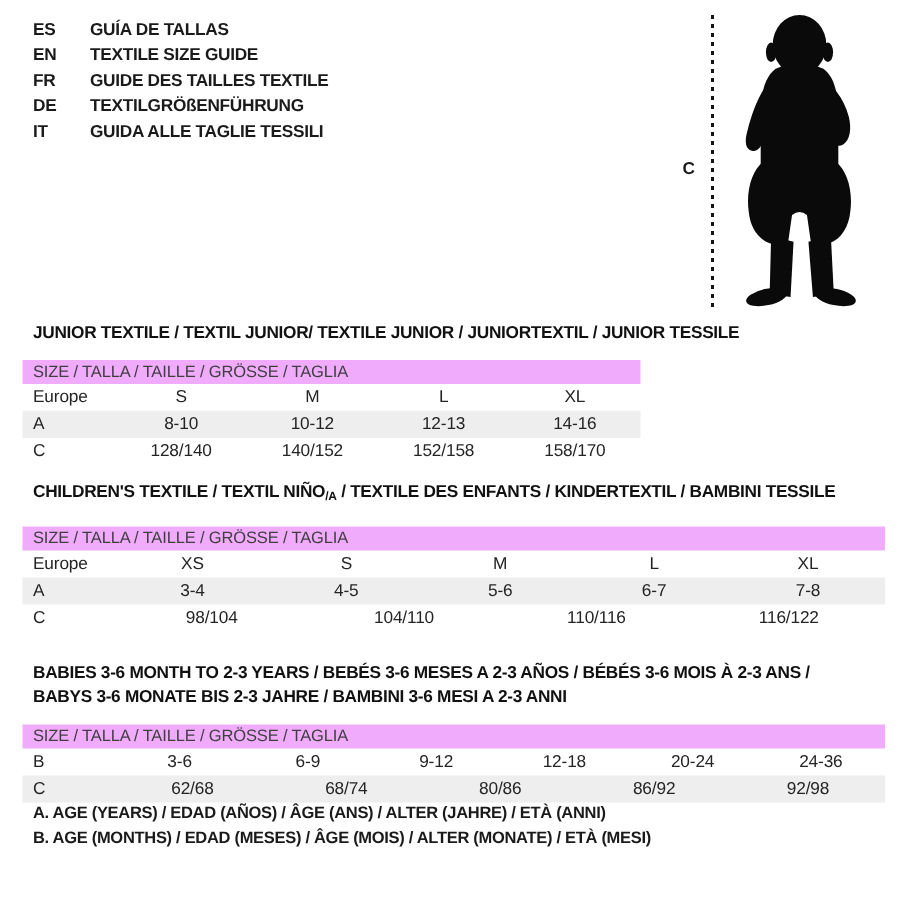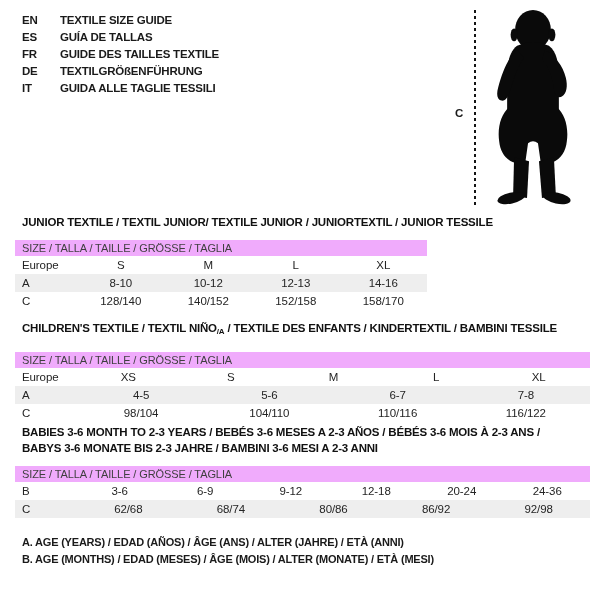--- a/index.html
+++ b/index.html
@@ -21,21 +21,21 @@
   }
   .height-label {
     position:absolute; left:455px; top:107px; font-size:11.5px; font-weight:700;
   }
   .toddler { position:absolute; left:487px; top:8px; }
 
   
   .tblock { position:absolute; left:15px; }
   #t1 { top:215px; width:412px; }
   #t2 { top:321px; width:575px; }
-  #t3 { top:424px; width:575px; }
+  #t3 { top:441px; width:575px; }
   .ttitle {
     margin-left:7px; font-size:11.5px; font-weight:700; letter-spacing:-0.2px;
     line-height:14px; white-space:nowrap; color:#111;
   }
   .ttitle .sub { font-size:8px; vertical-align:-2px; }
   #t3 .ttitle { line-height:16px; }
   .bar {
     height:16px; line-height:16px; background:#f0abfc; padding-left:7px;
     font-size:11px; color:#3f3f3f; letter-spacing:-0.1px;
   }
@@ -51,26 +51,26 @@
   .footnotes { position:absolute; left:22px; top:534px; }
   .fnote { height:17px; line-height:17px; font-size:11px; font-weight:700; letter-spacing:-0.2px; white-space:nowrap; }
 </style>
 </head>
 <body>
 
 <div class="page">
 
   <div class="lang-list">
     <div class="lang-row">
+      <span class="lang-code">ES</span>
+      <span class="lang-label">GUÍA DE TALLAS</span>
+    </div>
+    <div class="lang-row">
       <span class="lang-code">EN</span>
       <span class="lang-label">TEXTILE SIZE GUIDE</span>
-    </div>
-    <div class="lang-row">
-      <span class="lang-code">ES</span>
-      <span class="lang-label">GUÍA DE TALLAS</span>
     </div>
     <div class="lang-row">
       <span class="lang-code">FR</span>
       <span class="lang-label">GUIDE DES TAILLES TEXTILE</span>
     </div>
     <div class="lang-row">
       <span class="lang-code">DE</span>
       <span class="lang-label">TEXTILGRÖßENFÜHRUNG</span>
     </div>
     <div class="lang-row">
@@ -129,20 +129,21 @@
     <div class="trow">
       <span class="lbl">Europe</span>
       <span class="cell">XS</span>
       <span class="cell">S</span>
       <span class="cell">M</span>
       <span class="cell">L</span>
       <span class="cell">XL</span>
     </div>
     <div class="trow shaded">
       <span class="lbl">A</span>
+      <span class="cell">3-4</span>
       <span class="cell">4-5</span>
       <span class="cell">5-6</span>
       <span class="cell">6-7</span>
       <span class="cell">7-8</span>
     </div>
     <div class="trow">
       <span class="lbl">C</span>
       <span class="cell">98/104</span>
       <span class="cell">104/110</span>
       <span class="cell">110/116</span>

